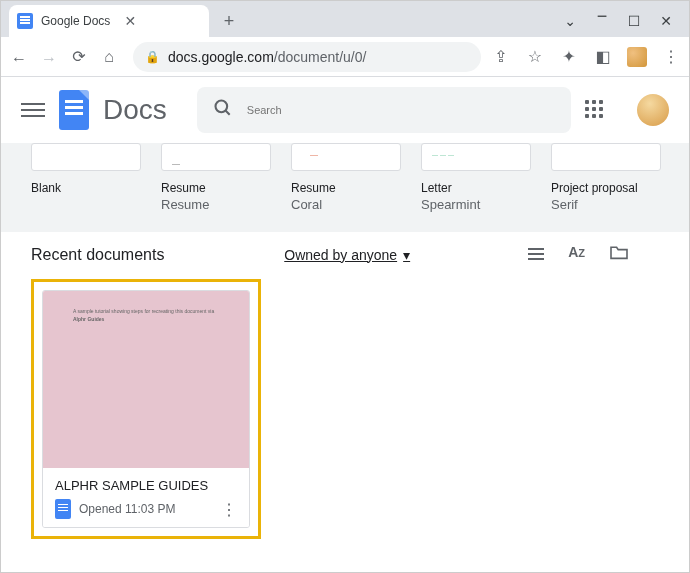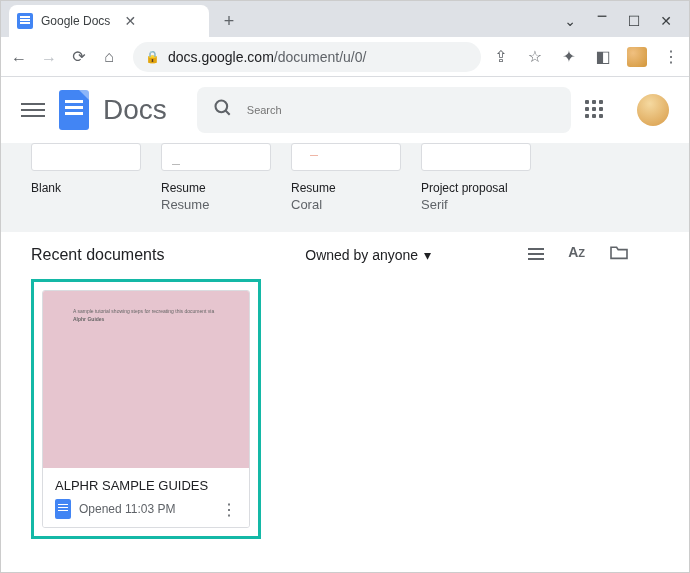--- a/index.html
+++ b/index.html
@@ -44,25 +44,25 @@
   .tpl-thumb { width:110px; height:28px; background:#fff; border:1px solid #dadce0; border-radius:3px; margin-bottom:10px; position:relative; overflow:hidden; }
   .tpl-name { font-size:12px; color:#202124; font-weight:500; }
   .tpl-sub { font-size:13px; color:#5f6368; margin-top:2px; }
   .thumb-serif::after { content:"—"; position:absolute; left:10px; bottom:2px; color:#777; font-size:8px; letter-spacing:2px; }
   .thumb-coral::after { content:"—"; position:absolute; left:18px; top:6px; color:#e07050; font-size:8px; }
   .thumb-letter::after { content:"———"; position:absolute; left:10px; top:8px; color:#5fc095; font-size:6px; letter-spacing:2px; }
   
   .recent { padding: 12px 30px; }
   .recent-header { display:flex; align-items:center; gap:20px; }
   .recent-title { font-size:16px; color:#202124; font-weight:500; }
-  .owned-filter { margin-left:auto; font-size:14px; color:#202124; display:flex; gap:6px; cursor:pointer; margin-right: 77px;}
+  .owned-filter { margin-left:auto; font-size:14px; color:#202124; display:flex; gap:6px; cursor:pointer; margin-right: 98px; text-decoration: underline;}
   .view-icons { display:flex; gap:24px; color:#5f6368; margin-right: 30px;}
   .view-icons span { cursor:pointer; font-size:18px; }
   
-  .doc-card-wrap { margin-top: 14px; border: 3px solid #14b8a6; padding: 8px; width: 230px; height: 260px; }
+  .doc-card-wrap { margin-top: 14px; border: 3px solid #eab308; padding: 8px; width: 230px; height: 260px; }
   .doc-card { width:100%; height:100%; border:1px solid #dadce0; border-radius:3px; display:flex; flex-direction:column; overflow:hidden; cursor:pointer; }
   .doc-thumb { flex:1; background:#e6c5cf; position:relative; }
   .doc-thumb-text { position:absolute; left:30px; top:16px; font-size:5px; color:#666; line-height:1.6; }
   .doc-footer { background:#fff; padding:10px 12px 8px 12px; }
   .doc-title-txt { font-size:13px; color:#202124; font-weight:500; margin-bottom:6px; white-space:nowrap; overflow:hidden; text-overflow:ellipsis; }
   .doc-meta { display:flex; align-items:center; gap:8px; }
   .doc-icon { width:16px; height:20px; background:#4285f4; border-radius:2px; position:relative; }
   .doc-icon::after { content:""; position:absolute; left:3px; top:5px; width:10px; height:1px; background:#fff; box-shadow:0 3px 0 #fff, 0 6px 0 #fff; }
   .doc-time { font-size:12px; color:#5f6368; flex:1; }
   .doc-more { color:#5f6368; cursor:pointer; font-size:16px; }
@@ -149,20 +149,25 @@
       <div class="tpl-thumb thumb-serif"></div>
       <div class="tpl-name">Resume</div>
       <div class="tpl-sub">Resume</div>
     </div>
     <div class="tpl-card">
       <div class="tpl-thumb thumb-coral"></div>
       <div class="tpl-name">Resume</div>
       <div class="tpl-sub">Coral</div>
     </div>
     <div class="tpl-card">
+      <div class="tpl-thumb thumb-letter"></div>
+      <div class="tpl-name">Letter</div>
+      <div class="tpl-sub">Spearmint</div>
+    </div>
+    <div class="tpl-card">
       <div class="tpl-thumb"></div>
       <div class="tpl-name">Project proposal</div>
       <div class="tpl-sub">Serif</div>
     </div>
   </div>
 </div>
 
 <div class="recent">
   <div class="recent-header">
     <div class="recent-title">Recent documents</div>

